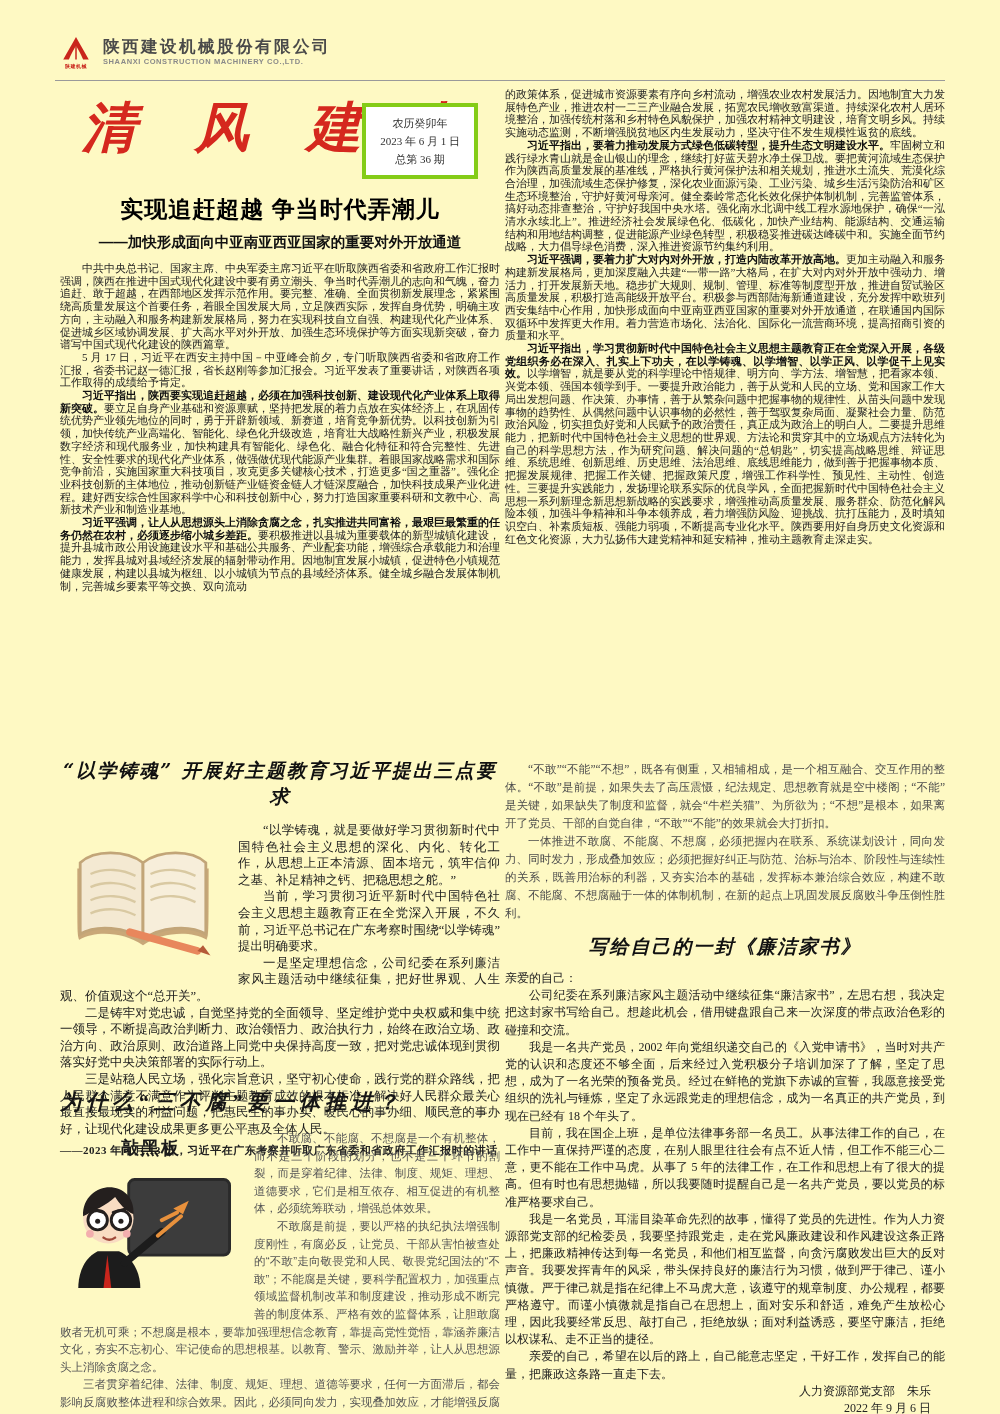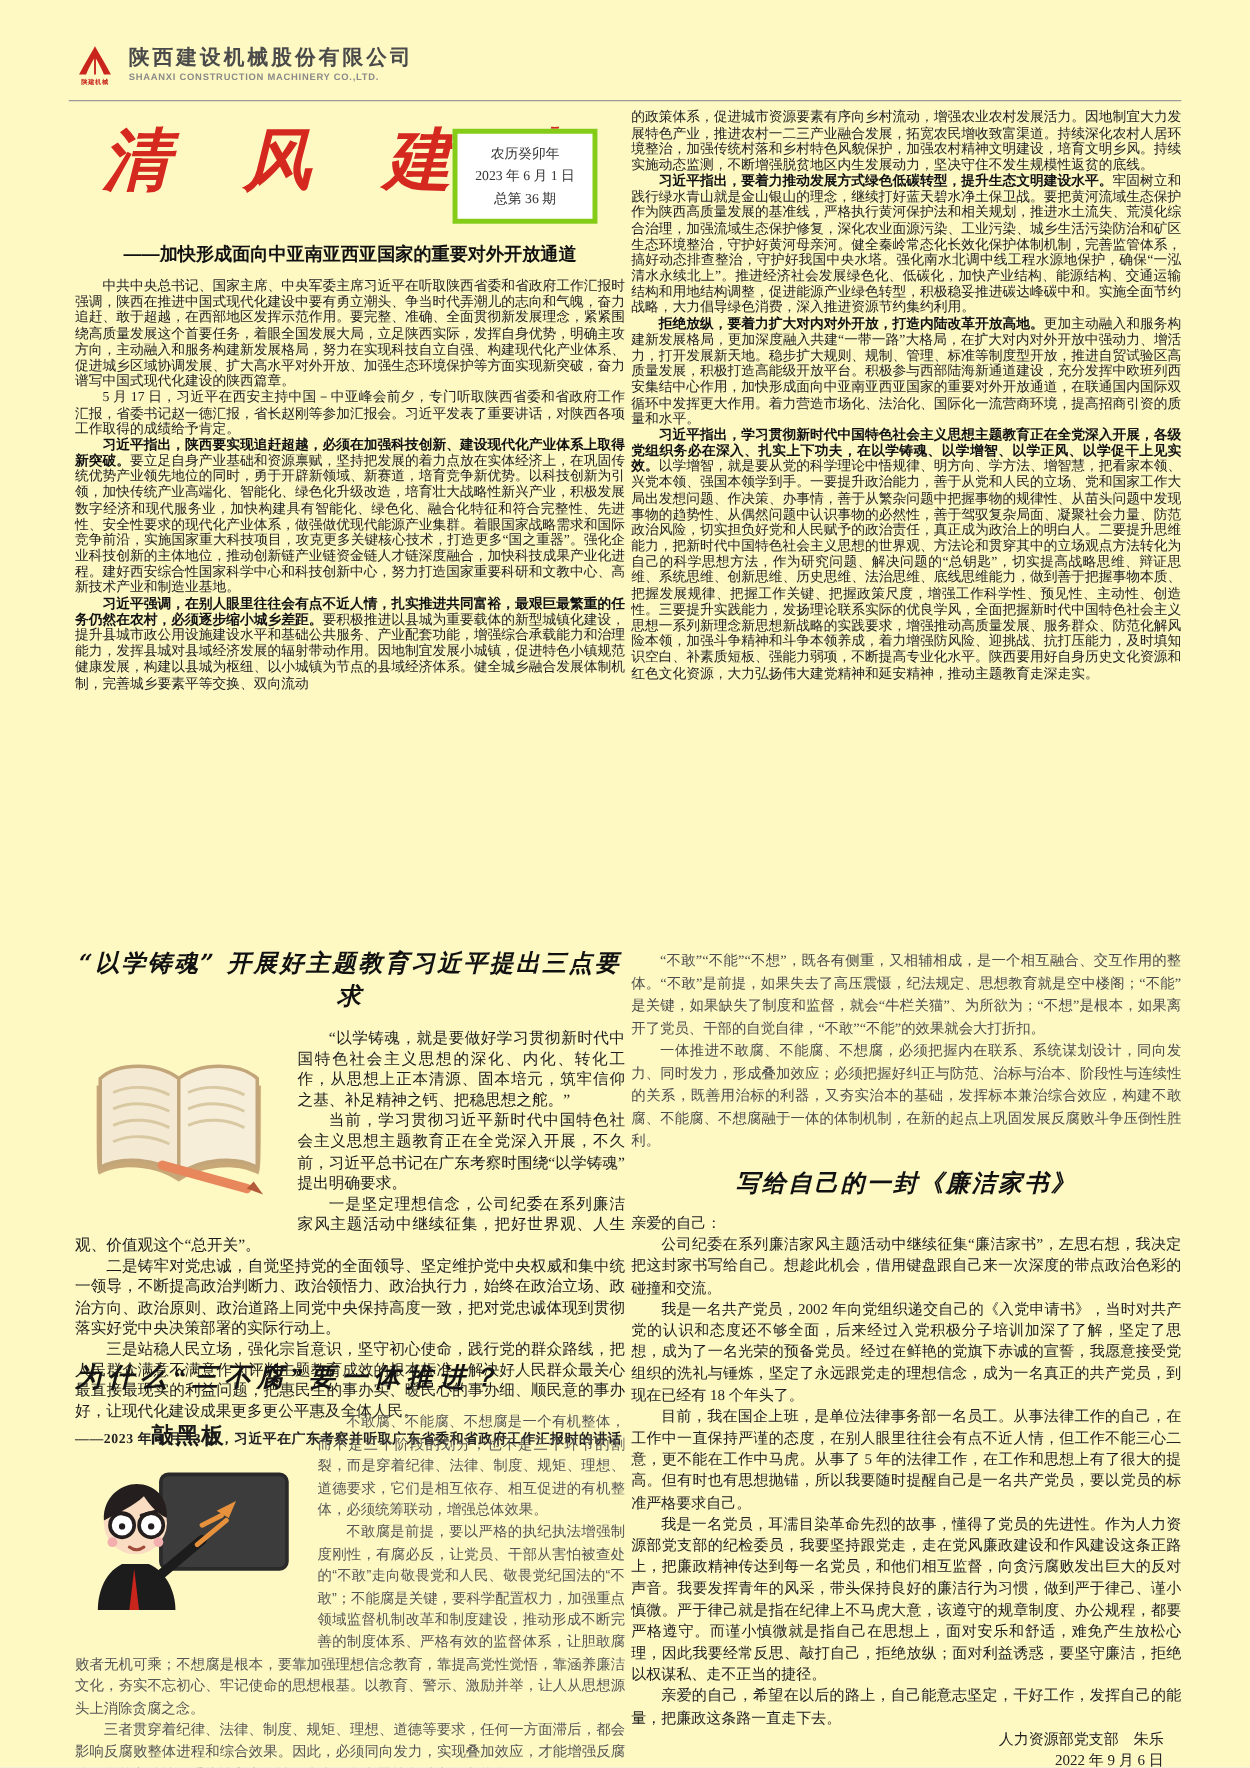--- a/index.html
+++ b/index.html
@@ -83,31 +83,32 @@
   <div class="header-rule"></div>
 
   <div class="paper-title">清 风 建 机</div>
   <div class="issue-box">
     <div>农历癸卯年</div>
     <div>2023 年 6 月 1 日</div>
     <div>总第 36 期</div>
   </div>
 
   <section class="col body-sm" id="art1-left">
+    <h1 class="art-title">实现追赶超越  争当时代弄潮儿</h1>
     <h2 class="art-subtitle">——加快形成面向中亚南亚西亚国家的重要对外开放通道</h2>
     <p><b class="lead"></b><span>中共中央总书记、国家主席、中央军委主席习近平在听取陕西省委和省政府工作汇报时强调，陕西在推进中国式现代化建设中要有勇立潮头、争当时代弄潮儿的志向和气魄，奋力追赶、敢于超越，在西部地区发挥示范作用。要完整、准确、全面贯彻新发展理念，紧紧围绕高质量发展这个首要任务，着眼全国发展大局，立足陕西实际，发挥自身优势，明确主攻方向，主动融入和服务构建新发展格局，努力在实现科技自立自强、构建现代化产业体系、促进城乡区域协调发展、扩大高水平对外开放、加强生态环境保护等方面实现新突破，奋力谱写中国式现代化建设的陕西篇章。</span></p>
     <p><b class="lead"></b><span>5 月 17 日，习近平在西安主持中国－中亚峰会前夕，专门听取陕西省委和省政府工作汇报，省委书记赵一德汇报，省长赵刚等参加汇报会。习近平发表了重要讲话，对陕西各项工作取得的成绩给予肯定。</span></p>
     <p><b class="lead">习近平指出，陕西要实现追赶超越，必须在加强科技创新、建设现代化产业体系上取得新突破。</b><span>要立足自身产业基础和资源禀赋，坚持把发展的着力点放在实体经济上，在巩固传统优势产业领先地位的同时，勇于开辟新领域、新赛道，培育竞争新优势。以科技创新为引领，加快传统产业高端化、智能化、绿色化升级改造，培育壮大战略性新兴产业，积极发展数字经济和现代服务业，加快构建具有智能化、绿色化、融合化特征和符合完整性、先进性、安全性要求的现代化产业体系，做强做优现代能源产业集群。着眼国家战略需求和国际竞争前沿，实施国家重大科技项目，攻克更多关键核心技术，打造更多“国之重器”。强化企业科技创新的主体地位，推动创新链产业链资金链人才链深度融合，加快科技成果产业化进程。建好西安综合性国家科学中心和科技创新中心，努力打造国家重要科研和文教中心、高新技术产业和制造业基地。</span></p>
-    <p><b class="lead">习近平强调，在别人眼里往往会有点不近人情，扎实推进共同富裕，最艰巨最繁重的任务仍然在农村，必须逐步缩小城乡差距。</b><span>要积极推进以县城为重要载体的新型城镇化建设，提升县城市政公用设施建设水平和基础公共服务、产业配套功能，增强综合承载能力和治理能力，发挥县城对县域经济发展的辐射带动作用。因地制宜发展小城镇，促进特色小镇规范健康发展，构建以县城为枢纽、以小城镇为节点的县域经济体系。健全城乡融合发展体制机制，完善城乡要素平等交换、双向流动</span></p>
+    <p><b class="lead">习近平强调，让人从思想源头上消除贪腐之念，扎实推进共同富裕，最艰巨最繁重的任务仍然在农村，必须逐步缩小城乡差距。</b><span>要积极推进以县城为重要载体的新型城镇化建设，提升县城市政公用设施建设水平和基础公共服务、产业配套功能，增强综合承载能力和治理能力，发挥县城对县域经济发展的辐射带动作用。因地制宜发展小城镇，促进特色小镇规范健康发展，构建以县城为枢纽、以小城镇为节点的县域经济体系。健全城乡融合发展体制机制，完善城乡要素平等交换、双向流动</span></p>
   </section>
 
   <section class="col body-sm" id="art1-right">
     <p class="no-indent"><b class="lead"></b><span>的政策体系，促进城市资源要素有序向乡村流动，增强农业农村发展活力。因地制宜大力发展特色产业，推进农村一二三产业融合发展，拓宽农民增收致富渠道。持续深化农村人居环境整治，加强传统村落和乡村特色风貌保护，加强农村精神文明建设，培育文明乡风。持续实施动态监测，不断增强脱贫地区内生发展动力，坚决守住不发生规模性返贫的底线。</span></p>
     <p><b class="lead">习近平指出，要着力推动发展方式绿色低碳转型，提升生态文明建设水平。</b><span>牢固树立和践行绿水青山就是金山银山的理念，继续打好蓝天碧水净土保卫战。要把黄河流域生态保护作为陕西高质量发展的基准线，严格执行黄河保护法和相关规划，推进水土流失、荒漠化综合治理，加强流域生态保护修复，深化农业面源污染、工业污染、城乡生活污染防治和矿区生态环境整治，守护好黄河母亲河。健全秦岭常态化长效化保护体制机制，完善监管体系，搞好动态排查整治，守护好我国中央水塔。强化南水北调中线工程水源地保护，确保“一泓清水永续北上”。推进经济社会发展绿色化、低碳化，加快产业结构、能源结构、交通运输结构和用地结构调整，促进能源产业绿色转型，积极稳妥推进碳达峰碳中和。实施全面节约战略，大力倡导绿色消费，深入推进资源节约集约利用。</span></p>
-    <p><b class="lead">拒绝放纵，要着力扩大对内对外开放，打造内陆改革开放高地。</b><span>更加主动融入和服务构建新发展格局，更加深度融入共建“一带一路”大格局，在扩大对内对外开放中强动力、增活力，打开发展新天地。稳步扩大规则、规制、管理、标准等制度型开放，推进自贸试验区高质量发展，积极打造高能级开放平台。积极参与西部陆海新通道建设，充分发挥中欧班列西安集结中心作用，加快形成面向中亚南亚西亚国家的重要对外开放通道，在联通国内国际双循环中发挥更大作用。着力营造市场化、法治化、国际化一流营商环境，提高招商引资的质量和水平。</span></p>
+    <p><b class="lead">习近平强调，要着力扩大对内对外开放，打造内陆改革开放高地。</b><span>更加主动融入和服务构建新发展格局，更加深度融入共建“一带一路”大格局，在扩大对内对外开放中强动力、增活力，打开发展新天地。稳步扩大规则、规制、管理、标准等制度型开放，推进自贸试验区高质量发展，积极打造高能级开放平台。积极参与西部陆海新通道建设，充分发挥中欧班列西安集结中心作用，加快形成面向中亚南亚西亚国家的重要对外开放通道，在联通国内国际双循环中发挥更大作用。着力营造市场化、法治化、国际化一流营商环境，提高招商引资的质量和水平。</span></p>
     <p><b class="lead">习近平指出，学习贯彻新时代中国特色社会主义思想主题教育正在全党深入开展，各级党组织务必在深入、扎实上下功夫，在以学铸魂、以学增智、以学正风、以学促干上见实效。</b><span>以学增智，就是要从党的科学理论中悟规律、明方向、学方法、增智慧，把看家本领、兴党本领、强国本领学到手。一要提升政治能力，善于从党和人民的立场、党和国家工作大局出发想问题、作决策、办事情，善于从繁杂问题中把握事物的规律性、从苗头问题中发现事物的趋势性、从偶然问题中认识事物的必然性，善于驾驭复杂局面、凝聚社会力量、防范政治风险，切实担负好党和人民赋予的政治责任，真正成为政治上的明白人。二要提升思维能力，把新时代中国特色社会主义思想的世界观、方法论和贯穿其中的立场观点方法转化为自己的科学思想方法，作为研究问题、解决问题的“总钥匙”，切实提高战略思维、辩证思维、系统思维、创新思维、历史思维、法治思维、底线思维能力，做到善于把握事物本质、把握发展规律、把握工作关键、把握政策尺度，增强工作科学性、预见性、主动性、创造性。三要提升实践能力，发扬理论联系实际的优良学风，全面把握新时代中国特色社会主义思想一系列新理念新思想新战略的实践要求，增强推动高质量发展、服务群众、防范化解风险本领，加强斗争精神和斗争本领养成，着力增强防风险、迎挑战、抗打压能力，及时填知识空白、补素质短板、强能力弱项，不断提高专业化水平。陕西要用好自身历史文化资源和红色文化资源，大力弘扬伟大建党精神和延安精神，推动主题教育走深走实。</span></p>
   </section>
 
   <section class="col body-md" id="sec2">
     <h2 class="callig-title">“以学铸魂” 开展好主题教育习近平提出三点要求</h2>
     <div class="book-float">
       <svg viewBox="0 0 160 132">
         <path d="M10 28 C10 98 10 98 12 104 C30 94 60 96 80 110 C100 96 130 94 148 104 C150 98 150 98 150 28" fill="#c9a878" stroke="#b2906010" stroke-width="1"></path>
         <path d="M80 22 C62 8 28 8 13 22 L13 98 C30 88 62 90 80 104 Z" fill="#f4e9d2" stroke="#c2a578" stroke-width="3"></path>
         <path d="M80 22 C98 8 132 8 147 22 L147 98 C130 88 98 90 80 104 Z" fill="#f7eeda" stroke="#c2a578" stroke-width="3"></path>

